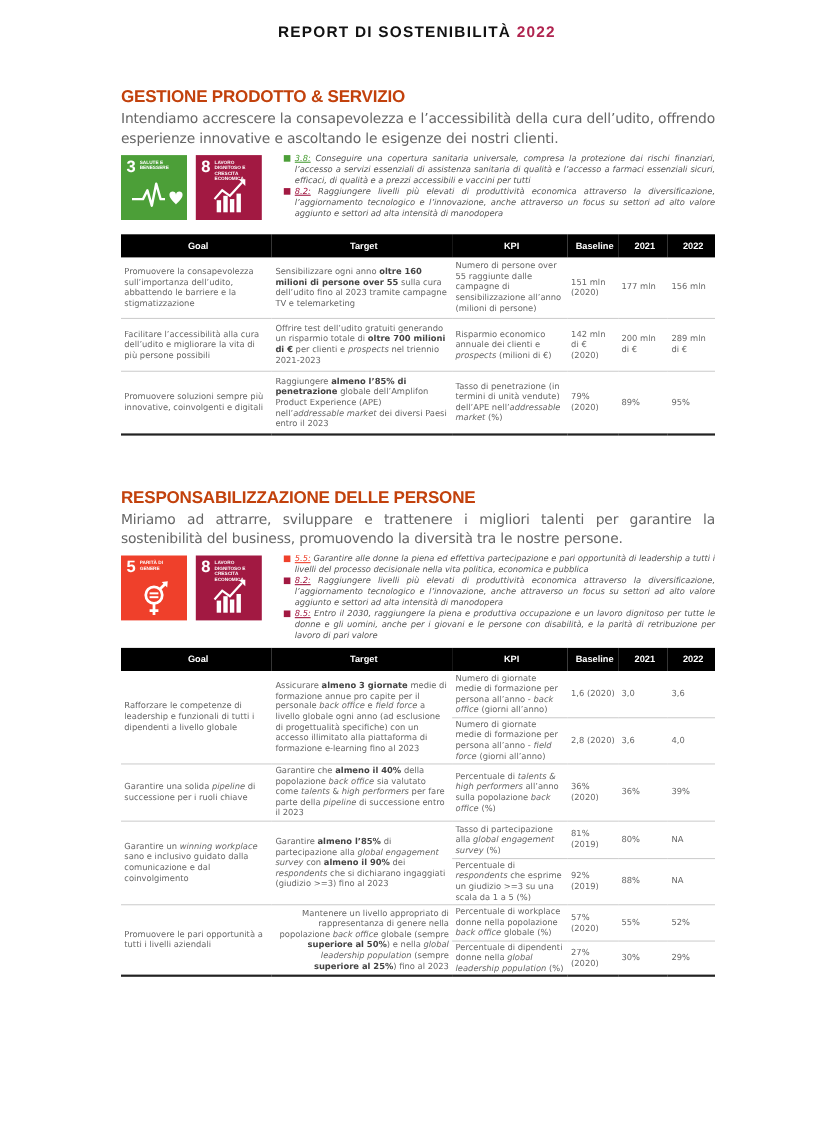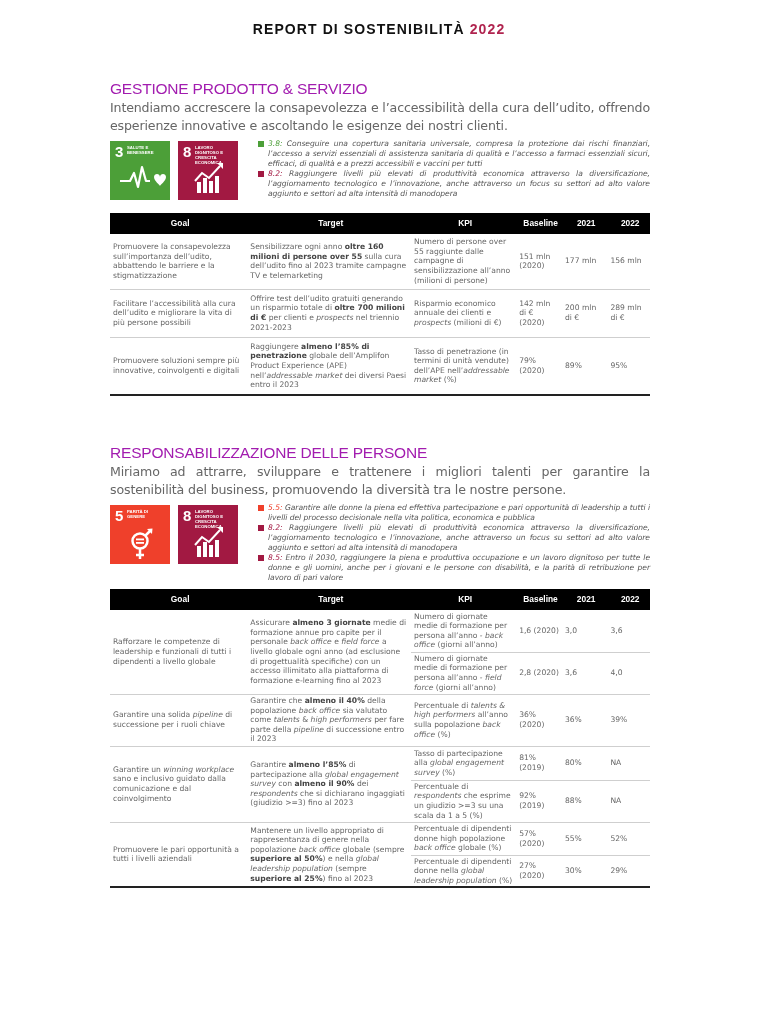--- a/index.html
+++ b/index.html
@@ -4,39 +4,39 @@
 <style>
   html, body { margin: 0; padding: 0; background: #ffffff; }
   body { width: 758px; height: 1024px; position: relative; overflow: hidden;
          font-family: "DejaVu Sans", sans-serif; color: #222; }
   .page-header { position: absolute; top: 21px; left: 0; width: 758px; text-align: center;
          font-family: "Liberation Sans", sans-serif; font-weight: bold; font-size: 14px;
          letter-spacing: 1.1px; color: #111; }
   .page-header .year { color: #b0244f; }
 
   .section { position: absolute; left: 110px; width: 540px; }
-  .sec-title { font-family: "Liberation Sans", sans-serif; font-weight: normal; font-size: 15.5px;
-         color: #a21caf; letter-spacing: -0.2px; margin: 0; line-height: 18px; }
+  .sec-title { font-family: "Liberation Sans", sans-serif; font-weight: bold; font-size: 15.5px;
+         color: #c2410c; letter-spacing: -0.2px; margin: 0; line-height: 18px; }
   .sec-intro { font-family: "DejaVu Sans", sans-serif; font-size: 12.6px; color: #666;
          line-height: 18px; margin: 1px 0 0 0; text-align: justify; letter-spacing: -0.15px; }
 
   .sdg-row { position: relative; height: 66px; margin-top: 6px; }
   .sdg-tile { position: absolute; top: 0; width: 60px; height: 59px; color: #fff; overflow: hidden; }
   .sdg-tile .num { position: absolute; left: 5px; top: 3px; font-family: "Liberation Sans", sans-serif;
          font-weight: bold; font-size: 15px; line-height: 16px; }
   .sdg-tile .lbl { position: absolute; left: 17px; top: 4px; width: 40px; font-family: "Liberation Sans", sans-serif;
          font-weight: bold; font-size: 4.3px; line-height: 5px; text-transform: uppercase; }
   .sdg-tile svg { position: absolute; left: 0; top: 0; }
 
   .targets { position: absolute; left: 148px; top: -2px; width: 392px; }
   .target-item { position: relative; padding-left: 10px; font-family: "DejaVu Sans", sans-serif;
          font-style: italic; font-size: 7.6px; line-height: 10px; color: #555; text-align: justify;
          letter-spacing: -0.05px; }
   .target-item .sq { position: absolute; left: 0; top: 2px; width: 6px; height: 6px; }
-  .target-item .code { font-style: italic; }
+  .target-item .code { font-style: italic; text-decoration: underline; }
 
   table.kpi { position: absolute; left: 110px; width: 540px; border-collapse: collapse;
          font-family: "DejaVu Sans", sans-serif; font-size: 7.6px; color: #666; line-height: 9.6px; }
   table.kpi th { background: #000; color: #fff; font-family: "Liberation Sans", sans-serif;
          font-weight: bold; font-size: 8.4px; text-align: center; padding: 0 0 0 3px; height: 21px; }
   table.kpi td { vertical-align: middle; padding: 1px 3px; border-bottom: 1px solid #cfcfcf; }
   table.kpi tr.last td { border-bottom: 2px solid #222; }
   table.kpi b { color: #444; font-weight: bold; }
   table.kpi i { font-style: italic; }
   .c-goal { width: 136px; }
@@ -223,22 +223,22 @@
     </tr>
     <tr style="height:42px;">
       <td><span>Percentuale di </span><i>respondents</i><span> che esprime un giudizio &gt;=3 su una scala da 1 a 5 (%)</span></td>
       <td>92% (2019)</td>
       <td>88%</td>
       <td>NA</td>
     </tr>
 
     <tr style="height:33px;">
       <td rowspan="2" class="lastcell" style="border-bottom:2px solid #222;">Promuovere le pari opportunità a tutti i livelli aziendali</td>
-      <td rowspan="2" style="border-bottom:2px solid #222;"><span>Mantenere un livello appropriato di rappresentanza di genere nella popolazione </span><i>back office</i><span> globale (sempre </span><b>superiore al 50%</b><span>) e nella </span><i>global leadership population</i><span> (sempre </span><b>superiore al 25%</b><span>) fino al 2023</span></td>
-      <td><span>Percentuale di dipendenti donne high popolazione </span><i>back office</i><span> globale (%)</span></td>
+      <td rowspan="2" style="border-bottom:2px solid #222;text-align:right;"><span>Mantenere un livello appropriato di rappresentanza di genere nella popolazione </span><i>back office</i><span> globale (sempre </span><b>superiore al 50%</b><span>) e nella </span><i>global leadership population</i><span> (sempre </span><b>superiore al 25%</b><span>) fino al 2023</span></td>
+      <td><span>Percentuale di workplace donne nella popolazione </span><i>back office</i><span> globale (%)</span></td>
       <td>57% (2020)</td>
       <td>55%</td>
       <td>52%</td>
     </tr>
     <tr class="last" style="height:31px;">
       <td><span>Percentuale di dipendenti donne nella </span><i>global leadership population</i><span> (%)</span></td>
       <td>27% (2020)</td>
       <td>30%</td>
       <td>29%</td>
     </tr>

